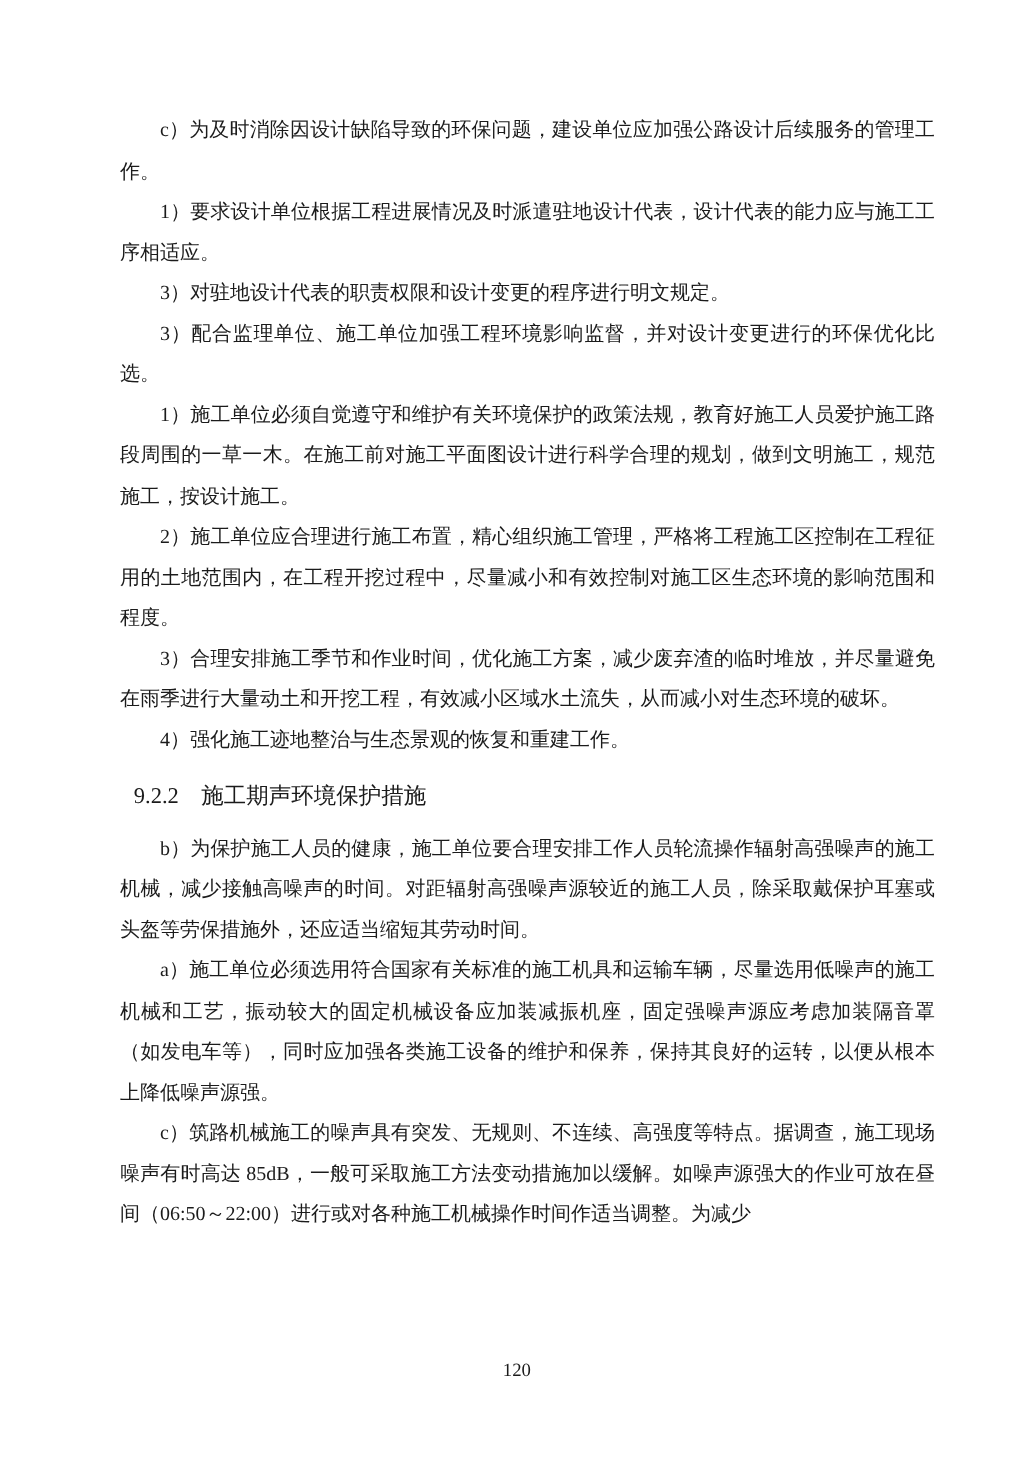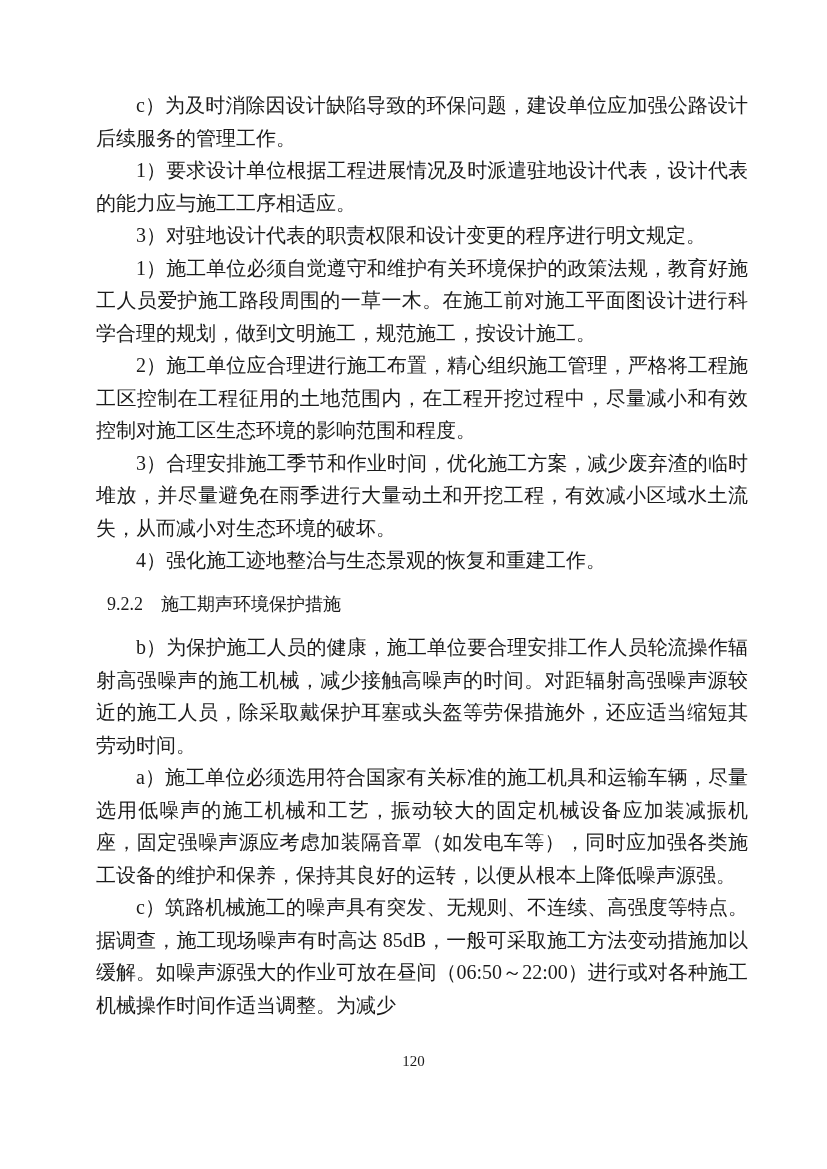--- a/index.html
+++ b/index.html
@@ -17,59 +17,60 @@
     overflow: hidden;
   }
   .doc-body {
     position: absolute;
     left: 96px;
     top: 89px;
     width: 652px;
   }
   .para {
     margin: 0;
-    font-size: 20px;
+    font-size: 16px;
     line-height: 32.5px;
     text-align: justify;
     text-indent: 2em;
     word-break: break-all;
   }
   .section-heading {
     margin: 11px;
     font-size: 18px;
     line-height: 32.5px;
     font-weight: normal;
     text-align: left;
     text-indent: 0;
   }
   .section-heading .sec-num {
     margin-right: 1em;
   }
   .page-footer {
     position: absolute;
     left: 0;
-    top: 1052px;
+    top: 1088px;
     width: 100%;
     text-align: center;
   }
   .page-number {
     font-size: 15px;
     color: #1b1b1b;
   }
 </style>
 </head>
 <body>
 
 <div class="page">
 
   <main class="doc-body">
 
     <p class="para">c）为及时消除因设计缺陷导致的环保问题，建设单位应加强公路设计后续服务的管理工作。</p>
     <p class="para">1）要求设计单位根据工程进展情况及时派遣驻地设计代表，设计代表的能力应与施工工序相适应。</p>
     <p class="para">3）对驻地设计代表的职责权限和设计变更的程序进行明文规定。</p>
+    <p class="para">3）配合监理单位、施工单位加强工程环境影响监督，并对设计变更进行的环保优化比选。</p>
     <p class="para">1）施工单位必须自觉遵守和维护有关环境保护的政策法规，教育好施工人员爱护施工路段周围的一草一木。在施工前对施工平面图设计进行科学合理的规划，做到文明施工，规范施工，按设计施工。</p>
     <p class="para">2）施工单位应合理进行施工布置，精心组织施工管理，严格将工程施工区控制在工程征用的土地范围内，在工程开挖过程中，尽量减小和有效控制对施工区生态环境的影响范围和程度。</p>
     <p class="para">3）合理安排施工季节和作业时间，优化施工方案，减少废弃渣的临时堆放，并尽量避免在雨季进行大量动土和开挖工程，有效减小区域水土流失，从而减小对生态环境的破坏。</p>
     <p class="para">4）强化施工迹地整治与生态景观的恢复和重建工作。</p>
 
     <h3 class="section-heading">
       <span class="sec-num">9.2.2</span><span>施工期声环境保护措施</span>
     </h3>
 
     <p class="para">b）为保护施工人员的健康，施工单位要合理安排工作人员轮流操作辐射高强噪声的施工机械，减少接触高噪声的时间。对距辐射高强噪声源较近的施工人员，除采取戴保护耳塞或头盔等劳保措施外，还应适当缩短其劳动时间。</p>

